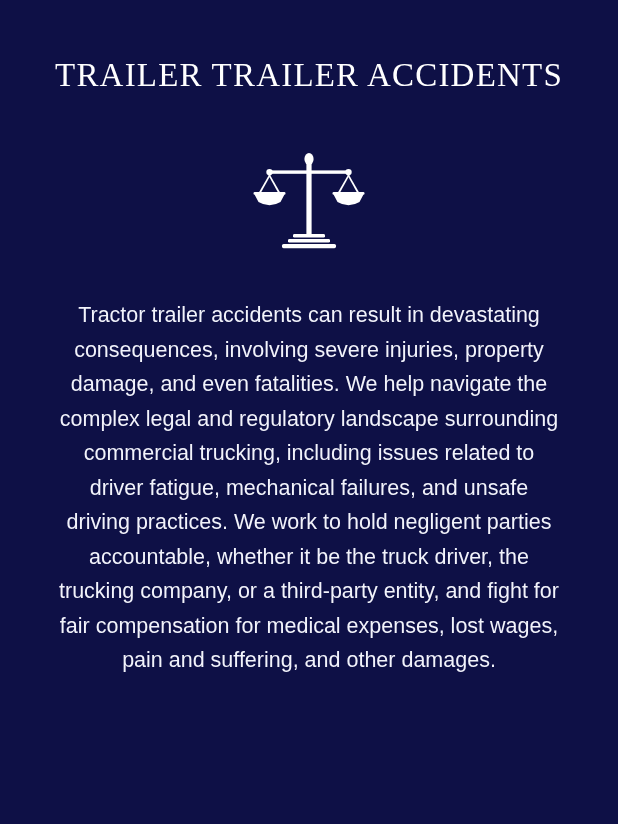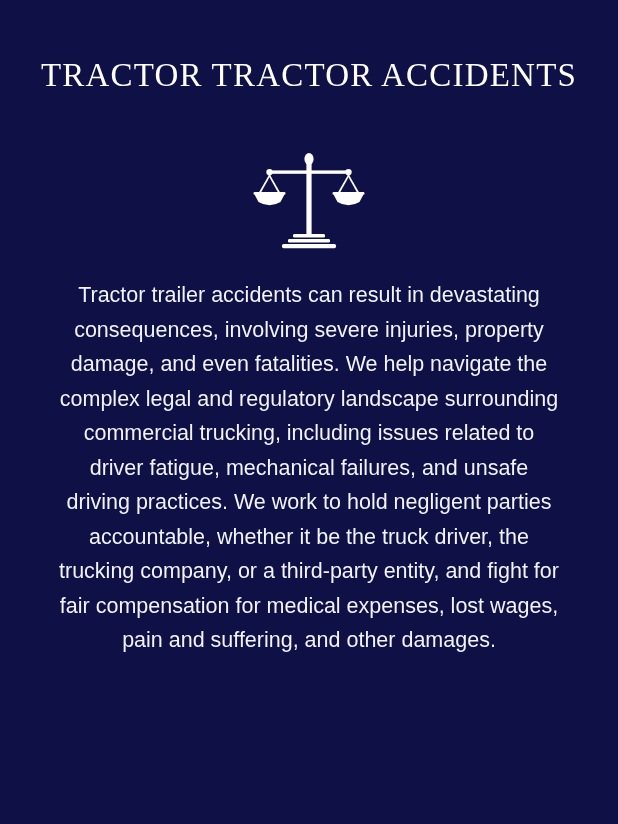--- a/index.html
+++ b/index.html
@@ -39,35 +39,35 @@
     width: 120px;
     height: 105px;
     display: flex;
     align-items: center;
     justify-content: center;
   }
   .scales {
     display: block;
   }
   .body-text {
-    margin-top: 24px;
+    margin-top: 44px;
     width: 500px;
     color: #f2f3fb;
     font-size: 21.5px;
     line-height: 34.5px;
     text-align: center;
     font-weight: 400;
   }
 </style>
 </head>
 <body>
 
 <div class="page">
 
-  <h1 class="title">TRACTOR TRACTOR ACCIDENTS</h1>
+  <h1 class="title">TRAILER TRAILER ACCIDENTS</h1>
 
   <div class="icon-wrap">
     <svg class="scales" width="112" height="104" viewBox="0 0 112 104" xmlns="http://www.w3.org/2000/svg" aria-hidden="true">
       <g fill="#ffffff">
 
         <ellipse cx="56" cy="9" rx="4.6" ry="6"></ellipse>
 
         <rect x="53.4" y="14" width="5.2" height="70"></rect>
 
         <rect x="16" y="20.4" width="80" height="3.4"></rect>

